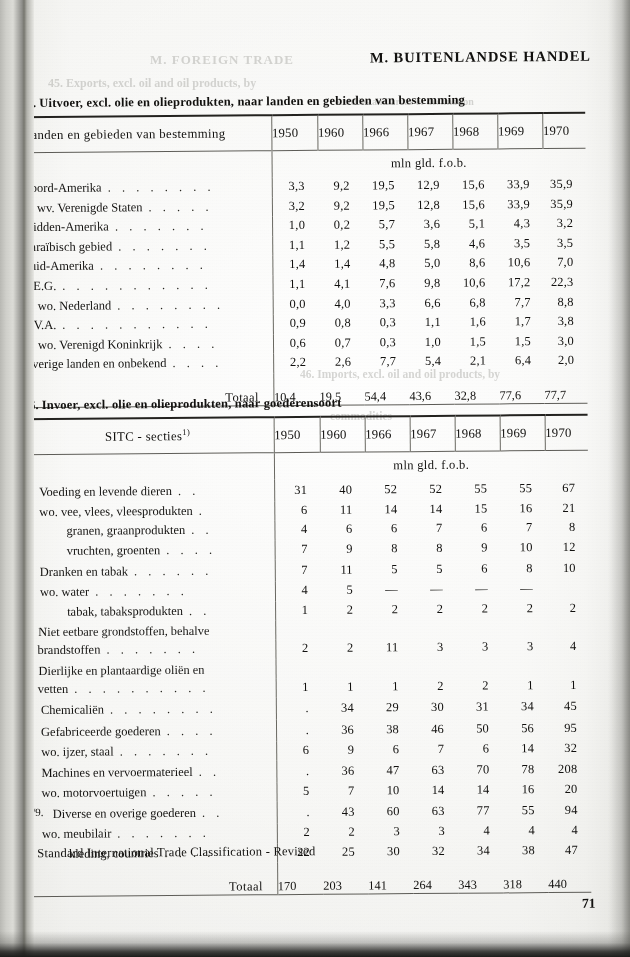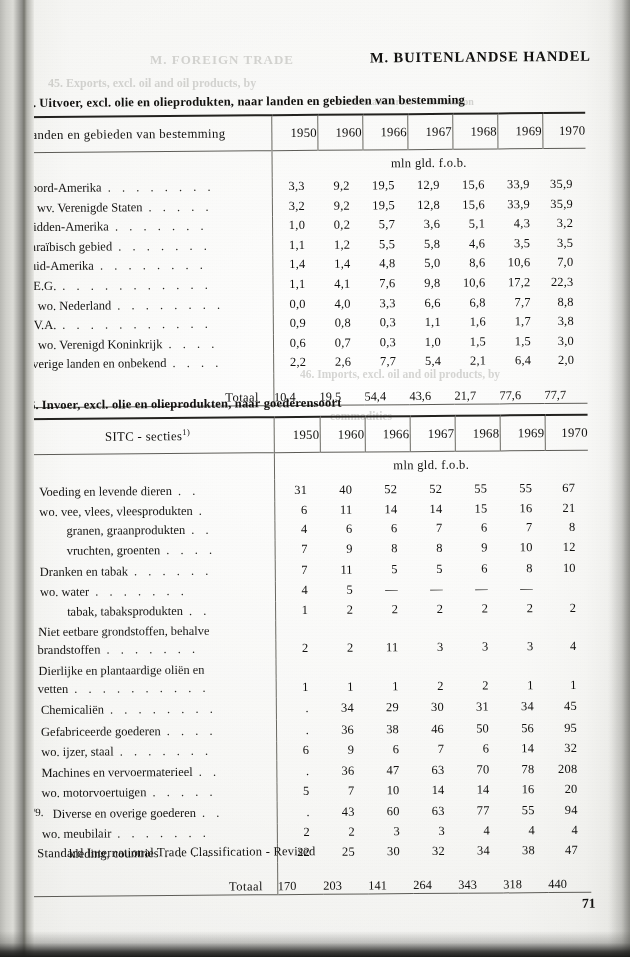--- a/index.html
+++ b/index.html
@@ -121,21 +121,21 @@
   
   .rule-thick { border-top: 2.1px solid #23221f; }
   .rule-thin  { border-top: 1px solid #5d5c57; }
 
   
   tr.hdr th {
     height: 34px;
     vertical-align: middle;
     font-size: 12.8px;
     font-weight: 400;
-    text-align: right;
+    text-align: left;
     letter-spacing: 0.2px;
   }
   tr.hdr th.stub {
     text-align: left;
     padding-left: 4px;
     letter-spacing: 0.35px;
   }
   #block2 tr.hdr th.stub { text-align: center; padding-left: 0; }
   tr.hdr th.yr { border-left: 1px solid #6a6962; }
 
@@ -381,21 +381,21 @@
               <td class="val">2,0</td>
             </tr>
           </tbody>
         <tbody>
           <tr class="total">
             <td class="lbl">Totaal</td>
             <td class="val vsep">10,4</td>
             <td class="val">19,5</td>
             <td class="val">54,4</td>
             <td class="val">43,6</td>
-            <td class="val">21,7</td>
+            <td class="val">32,8</td>
             <td class="val">77,6</td>
             <td class="val">77,7</td>
           </tr>
           <tr>
             <td class="rule-thin" colspan="8" style="height:1px"></td>
           </tr>
         </tbody>
       </table>
     </div>
 

